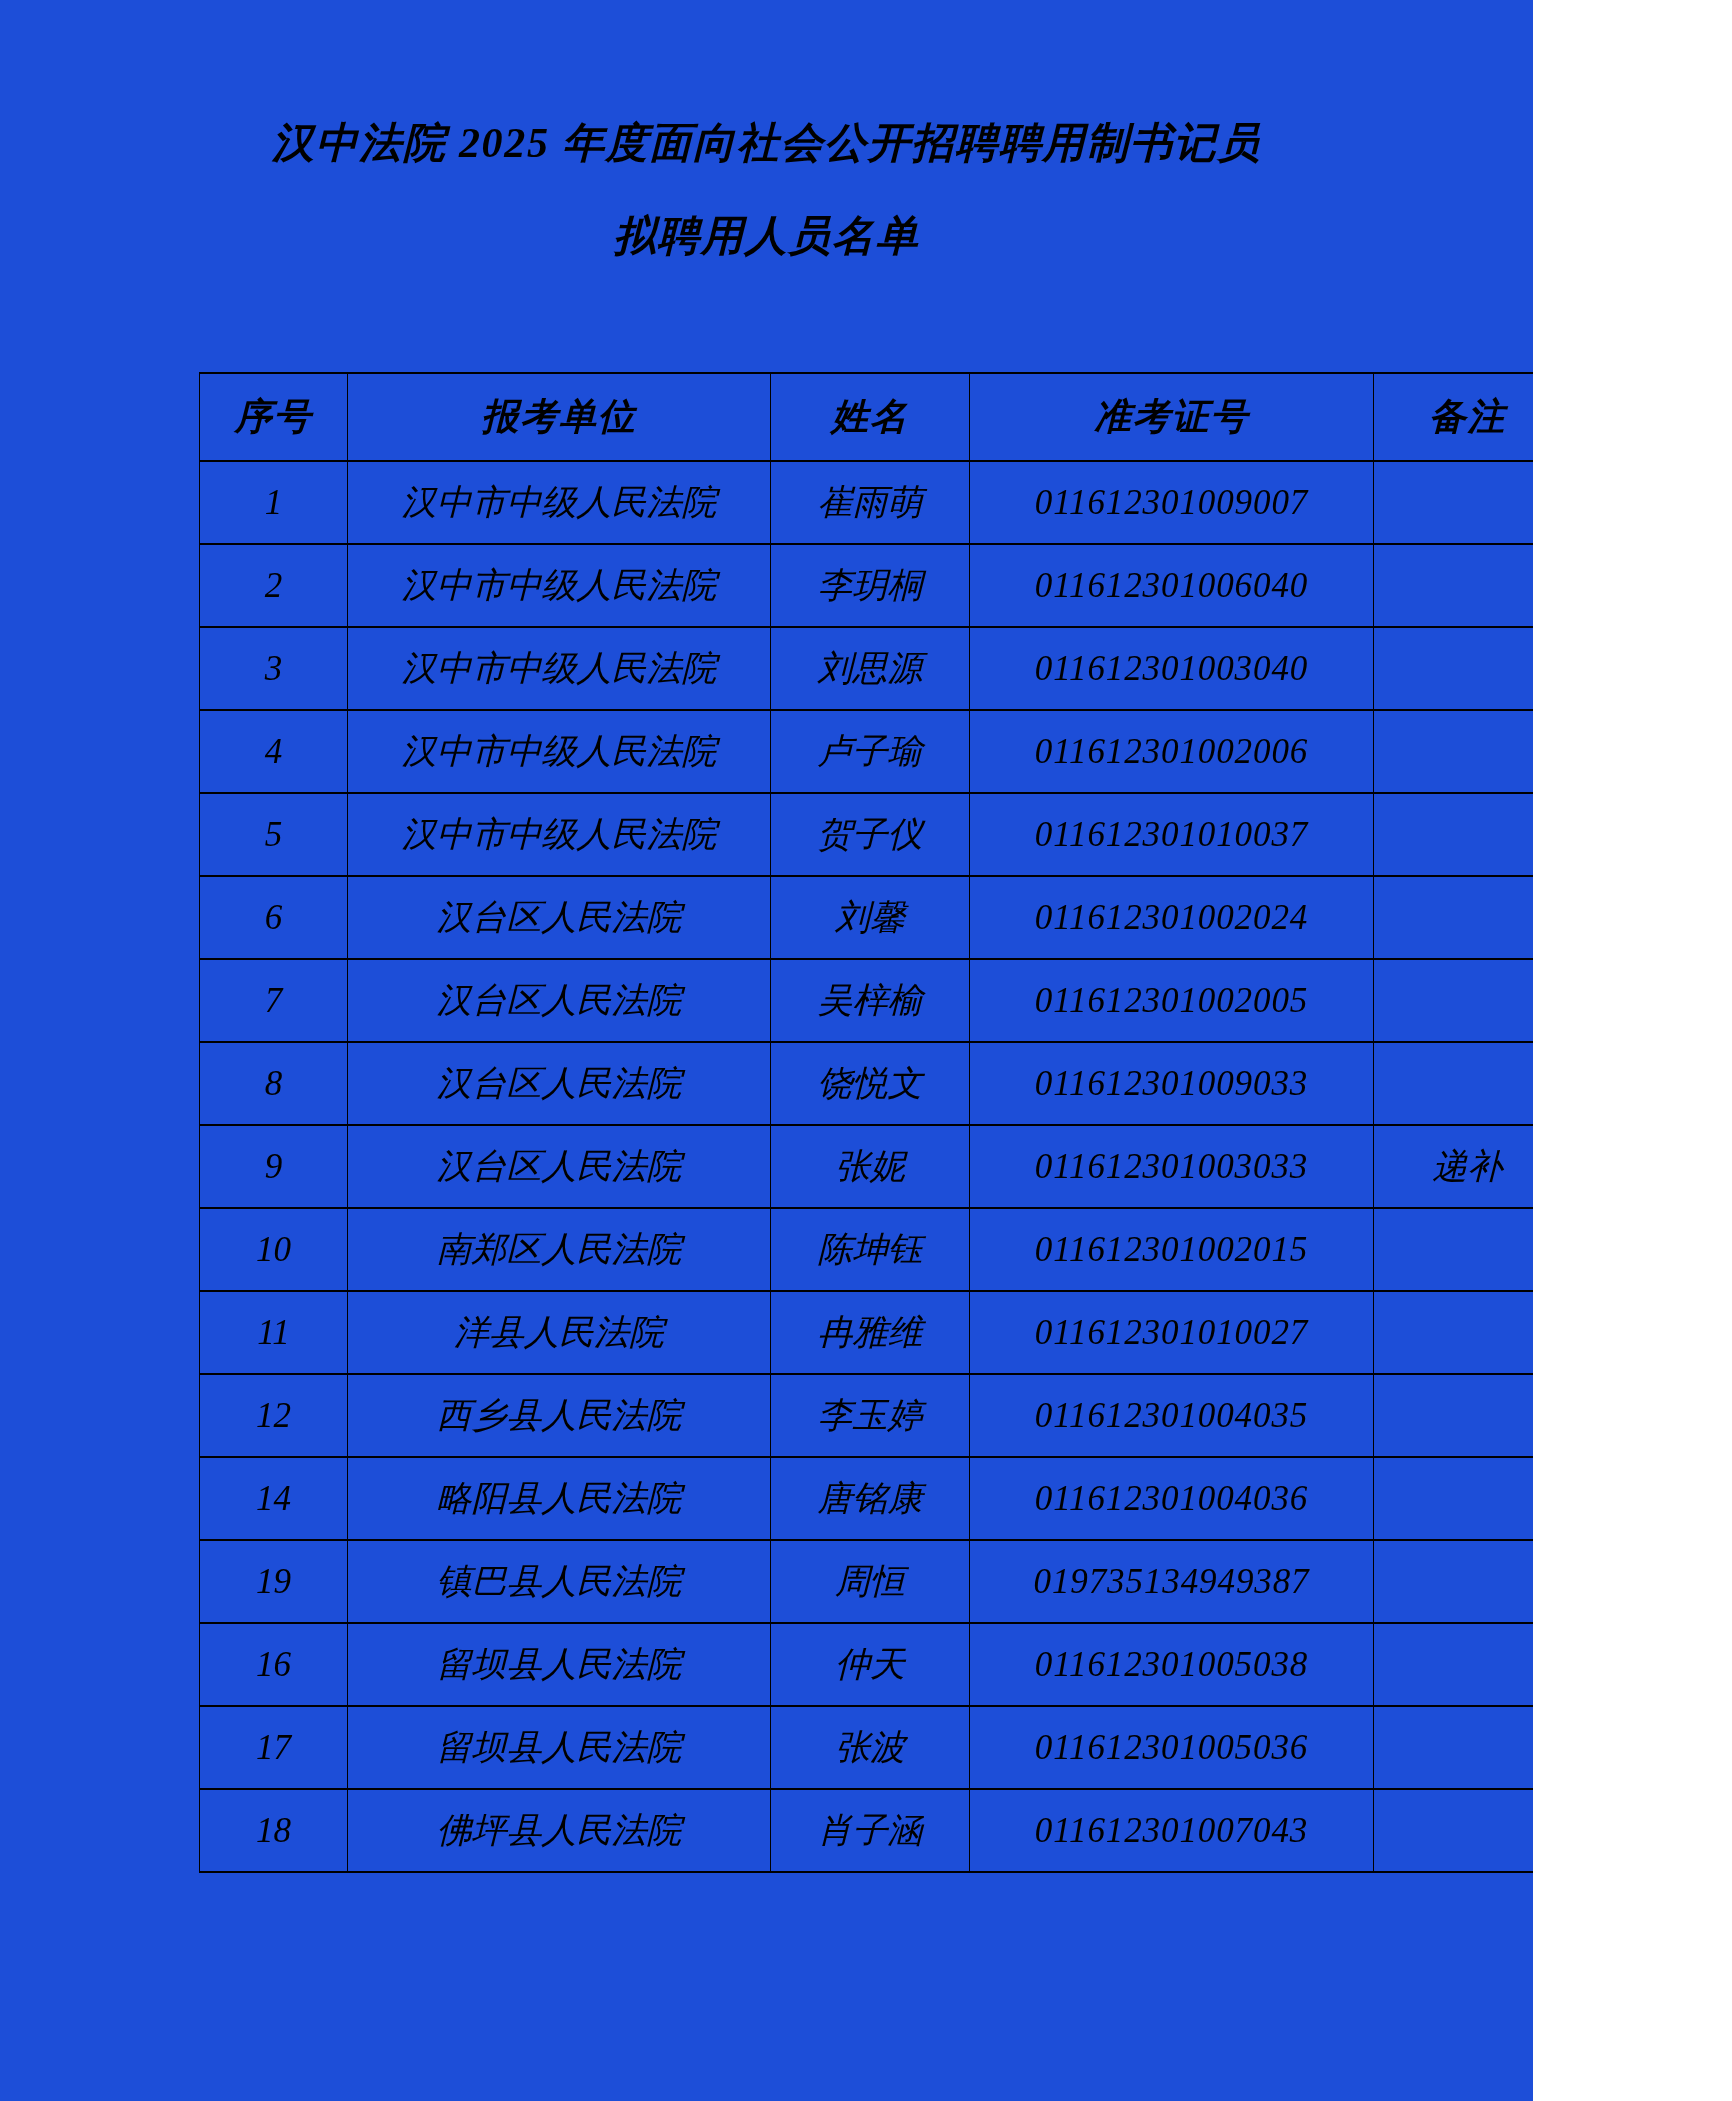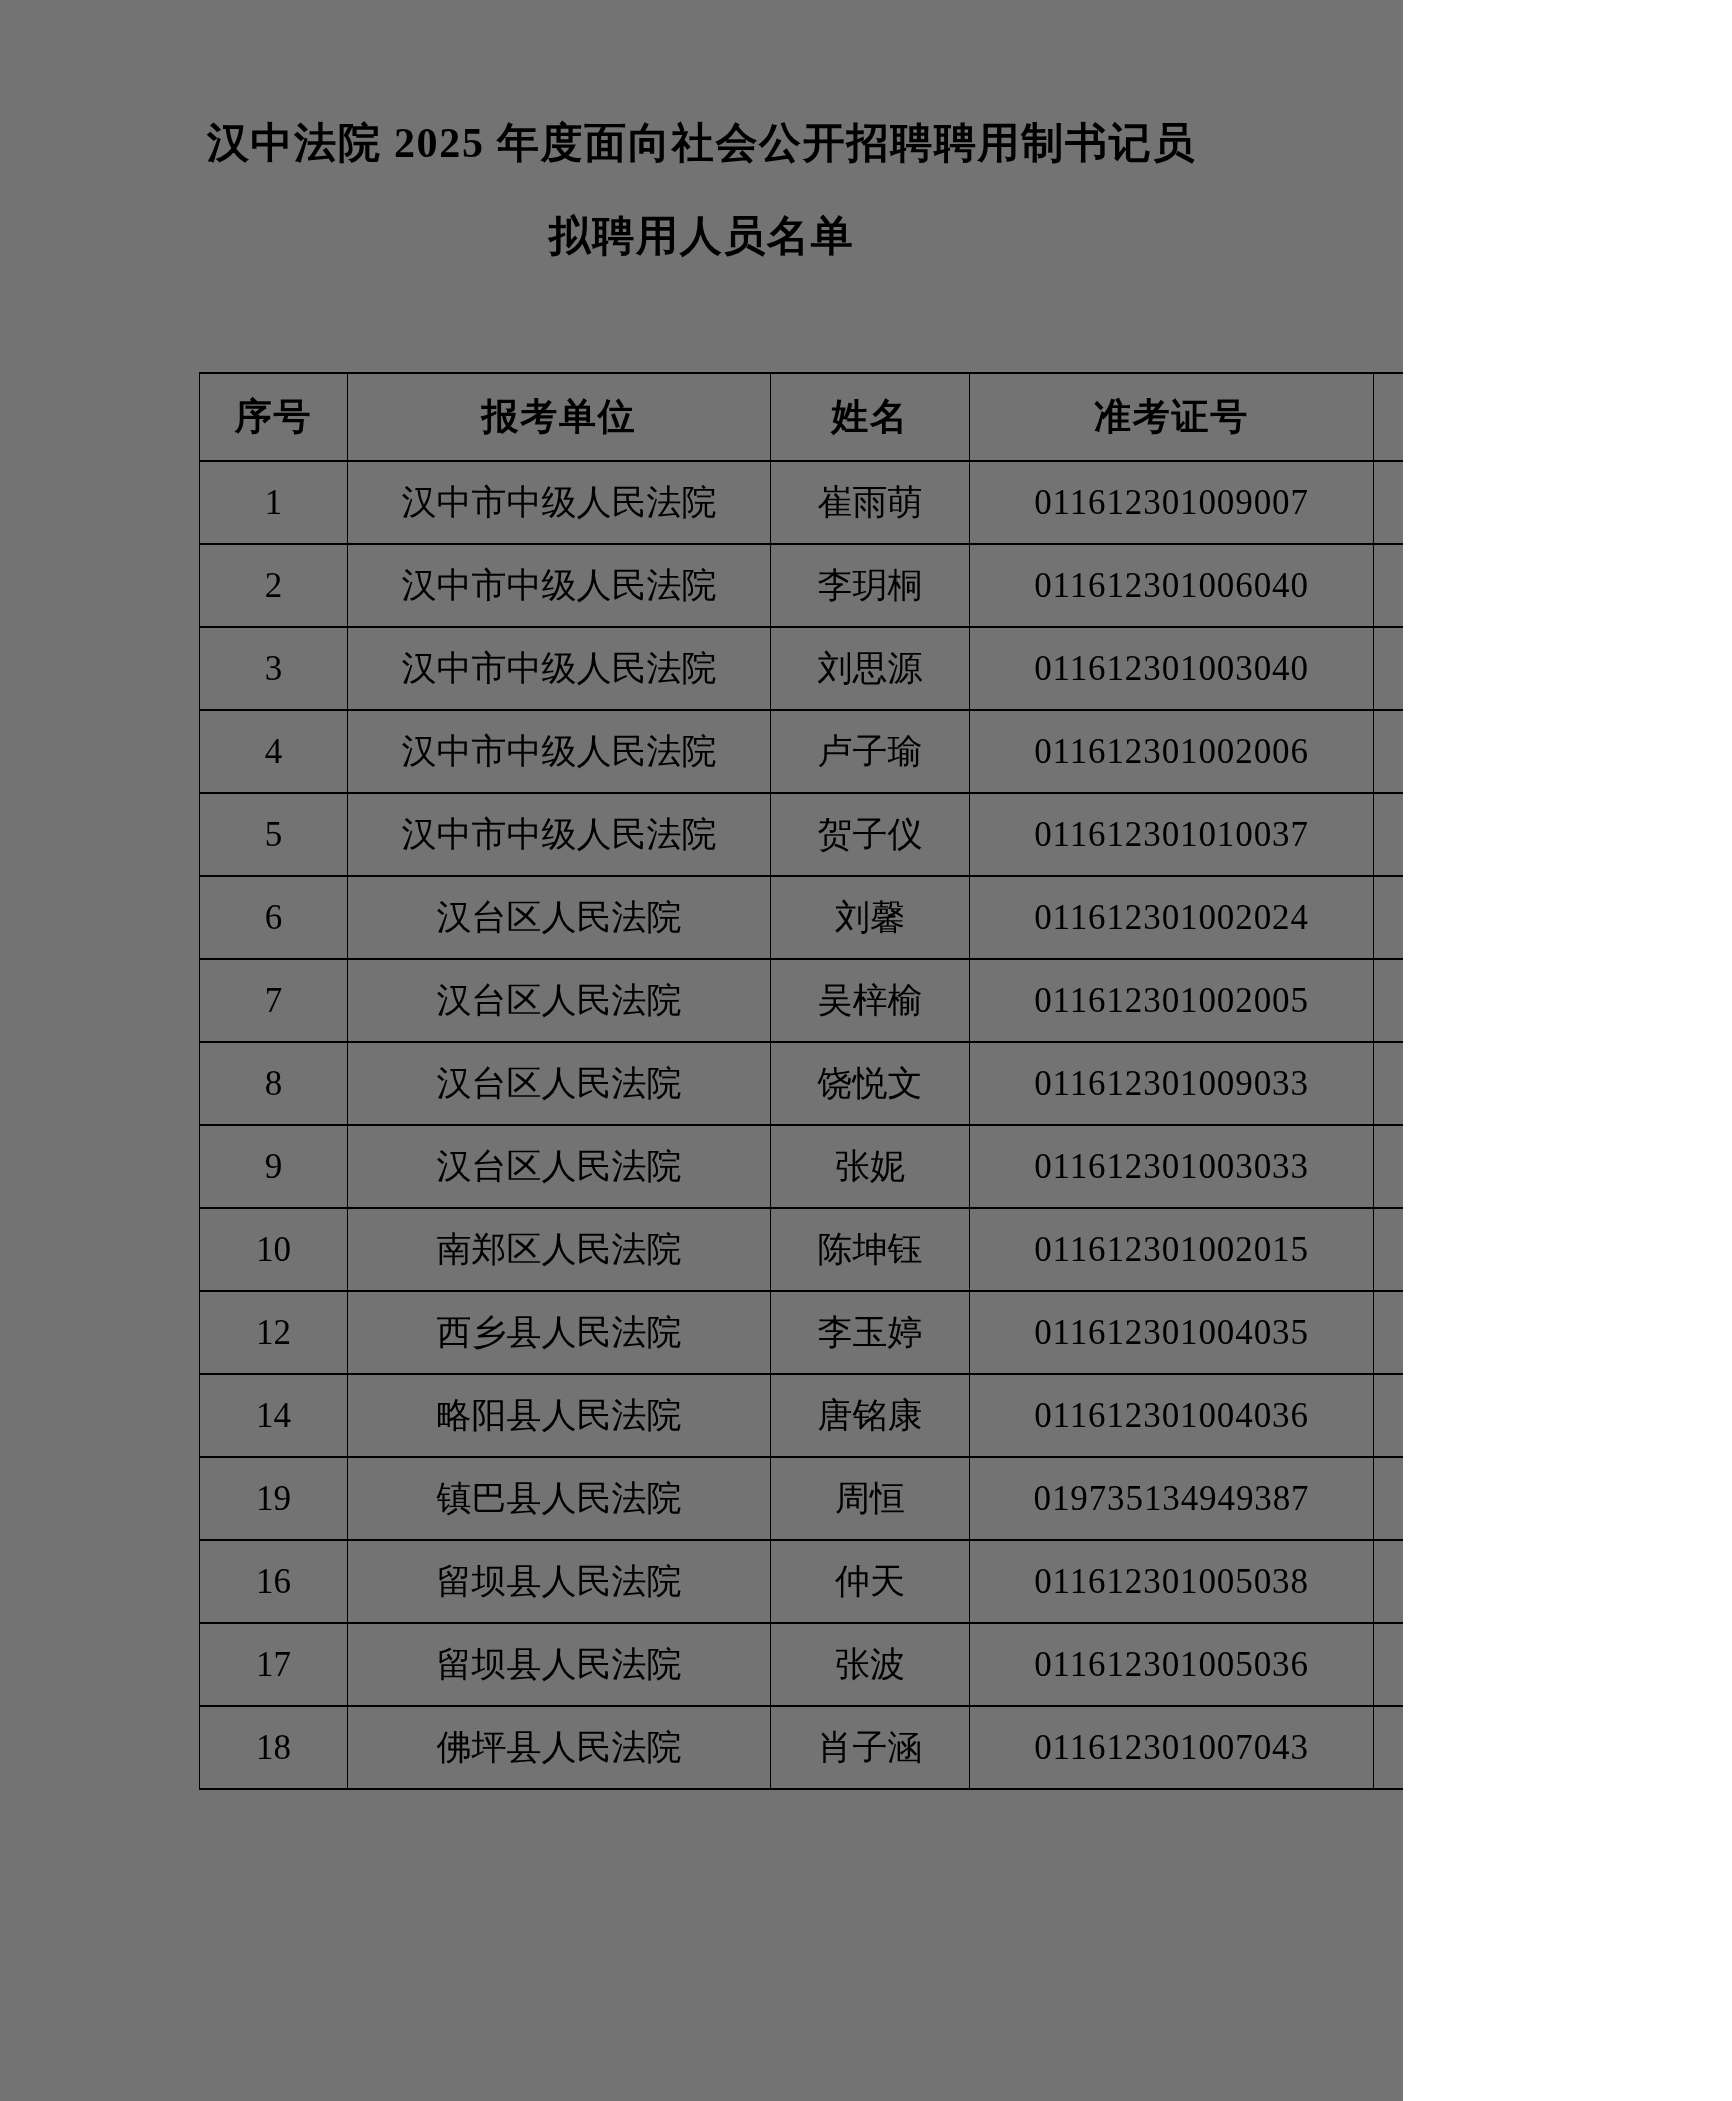--- a/index.html
+++ b/index.html
@@ -2,26 +2,27 @@
 <html lang="zh" style="font-size:14px"><head>
 <meta charset="utf-8">
 <style>
   html, body {
     margin: 0;
     padding: 0;
     background: #ffffff;
   }
   .page {
     position: relative;
-    width: 1403px;
+    width: 1533px;
     height: 2101px;
-    background: #737373;
+    background: #1d4ed8;
     color: #000000;
     font-family: "Liberation Serif", "DejaVu Serif", serif;
     overflow: hidden;
+    font-style: italic;
   }
   .title-block {
     position: absolute;
     top: 115px;
     left: 0;
     width: 100%;
     text-align: center;
     font-weight: bold;
     font-size: 42px;
     line-height: 56px;
@@ -167,20 +168,27 @@
     </tr>
 
     <tr>
       <td class="cell-index">10</td>
       <td class="cell-unit">南郑区人民法院</td>
       <td class="cell-name">陈坤钰</td>
       <td class="cell-ticket">011612301002015</td>
       <td class="cell-remark"></td>
     </tr>
 
+    <tr>
+      <td class="cell-index">11</td>
+      <td class="cell-unit">洋县人民法院</td>
+      <td class="cell-name">冉雅维</td>
+      <td class="cell-ticket">011612301010027</td>
+      <td class="cell-remark"></td>
+    </tr>
 
     <tr>
       <td class="cell-index">12</td>
       <td class="cell-unit">西乡县人民法院</td>
       <td class="cell-name">李玉婷</td>
       <td class="cell-ticket">011612301004035</td>
       <td class="cell-remark"></td>
     </tr>
 
 

